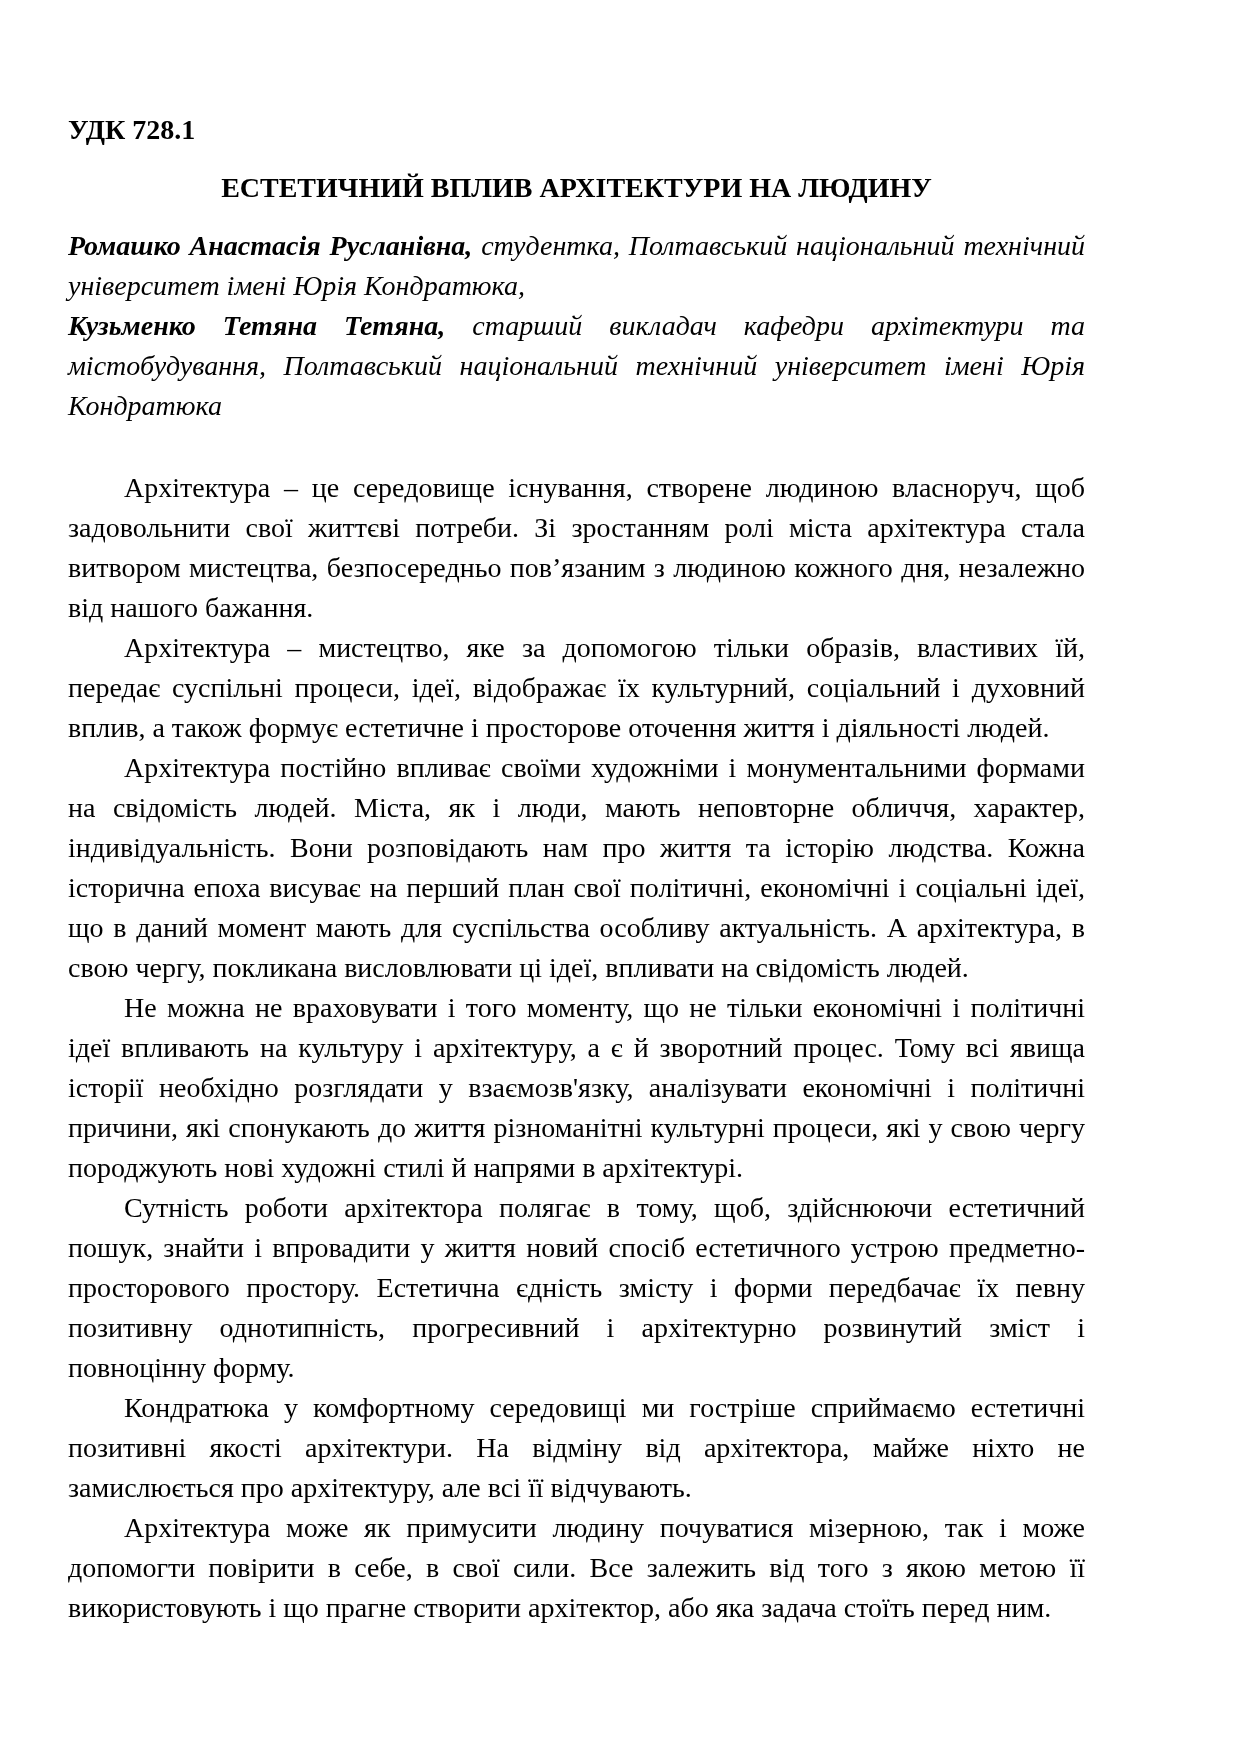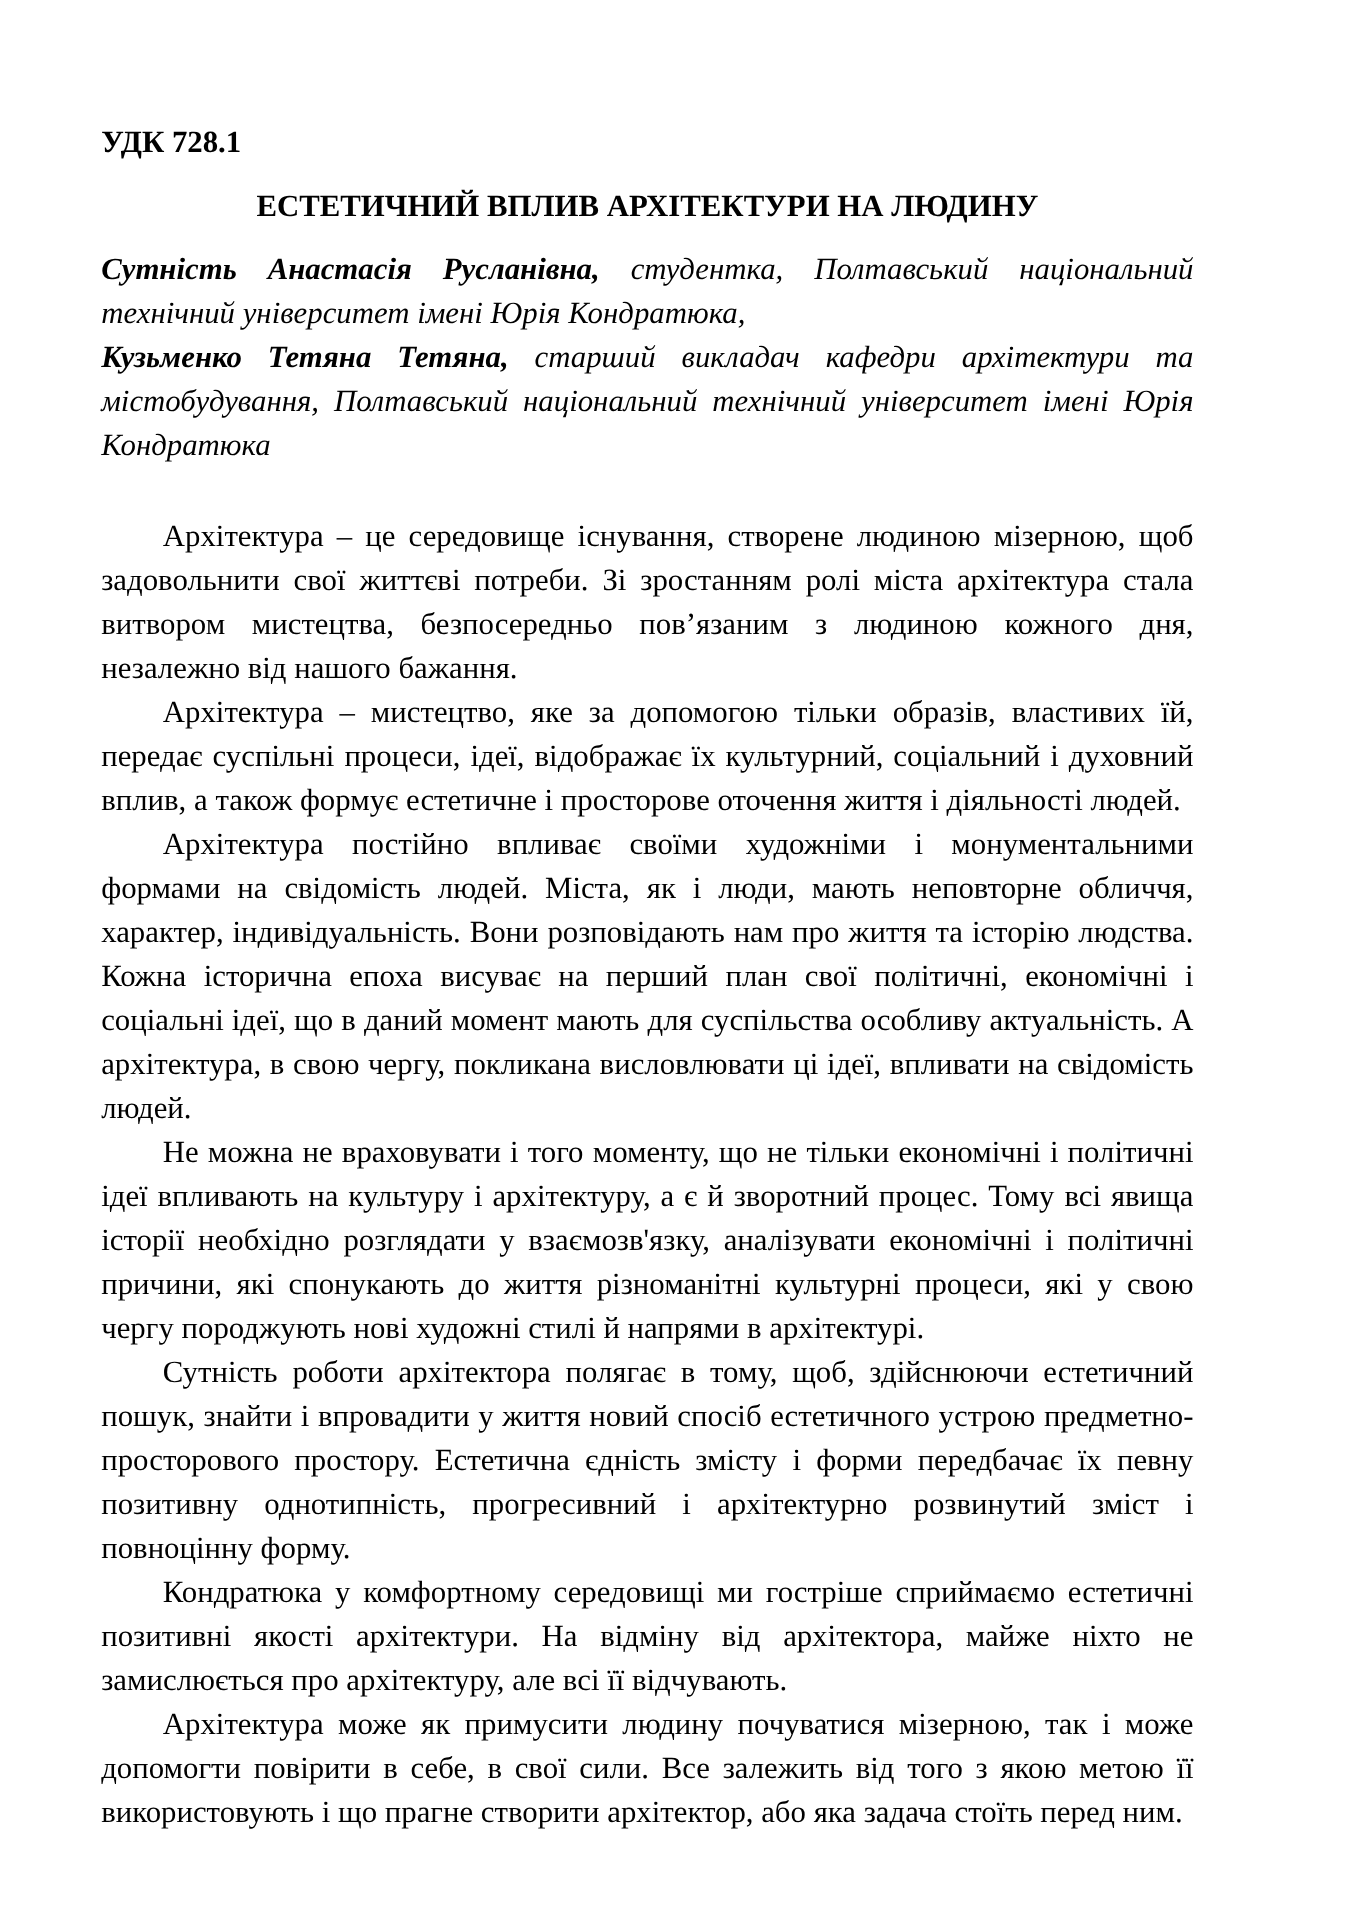--- a/index.html
+++ b/index.html
@@ -6,21 +6,21 @@
     margin: 0;
     padding: 0;
     background: #ffffff;
   }
   .page {
     position: relative;
     width: 1240px;
     height: 1754px;
     background: #ffffff;
     box-sizing: border-box;
-    padding: 110px 155px 0 92px;
+    padding: 110px 155px 0 68px;
     font-family: "Liberation Serif", "DejaVu Serif", serif;
     font-size: 28px;
     line-height: 40px;
     color: #000000;
     overflow: hidden;
   }
   .udc {
     margin: 0 0 8px 0;
     font-weight: bold;
     text-align: left;
@@ -51,26 +51,26 @@
 </style>
 </head>
 <body>
 
 <div class="page">
 
   <p class="udc">УДК 728.1</p>
 
   <h1 class="title">ЕСТЕТИЧНИЙ ВПЛИВ АРХІТЕКТУРИ НА ЛЮДИНУ</h1>
 
-  <p class="author-par"><span class="author-name">Сутність Анастасія Русланівна,</span> <span>студентка, Полтавський національний технічний університет імені Юрія Кондратюка,</span></p>
+  <p class="author-par"><span class="author-name">Ромашко Анастасія Русланівна,</span> <span>студентка, Полтавський національний технічний університет імені Юрія Кондратюка,</span></p>
 
   <p class="author-par"><span class="author-name">Кузьменко Тетяна Тетяна,</span> <span>старший викладач кафедри архітектури та містобудування, Полтавський національний технічний університет імені Юрія Кондратюка</span></p>
 
   <div class="body-block">
-    <p class="body-par">Архітектура – це середовище існування, створене людиною мізерною, щоб задовольнити свої життєві потреби.  Зі зростанням ролі міста архітектура стала витвором мистецтва, безпосередньо пов’язаним з людиною кожного дня, незалежно від нашого бажання.</p>
+    <p class="body-par">Архітектура – це середовище існування, створене людиною власноруч, щоб задовольнити свої життєві потреби.  Зі зростанням ролі міста архітектура стала витвором мистецтва, безпосередньо пов’язаним з людиною кожного дня, незалежно від нашого бажання.</p>
     <p class="body-par">Архітектура – мистецтво, яке за допомогою тільки образів, властивих їй, передає суспільні процеси, ідеї, відображає їх культурний, соціальний і духовний вплив, а також формує естетичне і просторове оточення життя і діяльності людей.</p>
     <p class="body-par">Архітектура постійно впливає своїми художніми і монументальними формами на свідомість людей. Міста, як і люди, мають неповторне обличчя, характер, індивідуальність. Вони розповідають нам про життя та історію людства. Кожна історична епоха висуває на перший план свої політичні, економічні і соціальні ідеї, що в даний момент мають для суспільства особливу актуальність. А архітектура, в свою чергу, покликана висловлювати ці ідеї, впливати на свідомість людей.</p>
     <p class="body-par">Не можна не враховувати і того моменту, що не тільки економічні і політичні ідеї впливають на культуру і архітектуру, а є й зворотний процес. Тому всі явища історії необхідно розглядати у взаємозв'язку, аналізувати економічні і політичні причини, які спонукають до життя різноманітні культурні процеси, які у свою чергу породжують нові художні стилі й напрями в архітектурі.</p>
     <p class="body-par">Сутність роботи архітектора полягає в тому, щоб, здійснюючи естетичний пошук, знайти і впровадити у життя новий спосіб естетичного устрою предметно-просторового простору. Естетична єдність змісту і форми передбачає їх певну позитивну однотипність, прогресивний і архітектурно розвинутий зміст і повноцінну форму.</p>
     <p class="body-par">Кондратюка у комфортному середовищі ми гостріше сприймаємо естетичні позитивні якості архітектури. На відміну від архітектора, майже ніхто не замислюється про архітектуру, але всі її відчувають.</p>
     <p class="body-par">Архітектура може як примусити людину почуватися мізерною, так і може допомогти повірити в себе, в свої сили. Все залежить від того з якою метою її використовують і що прагне створити архітектор, або яка задача стоїть перед ним.</p>
   </div>
 
 </div>
 

